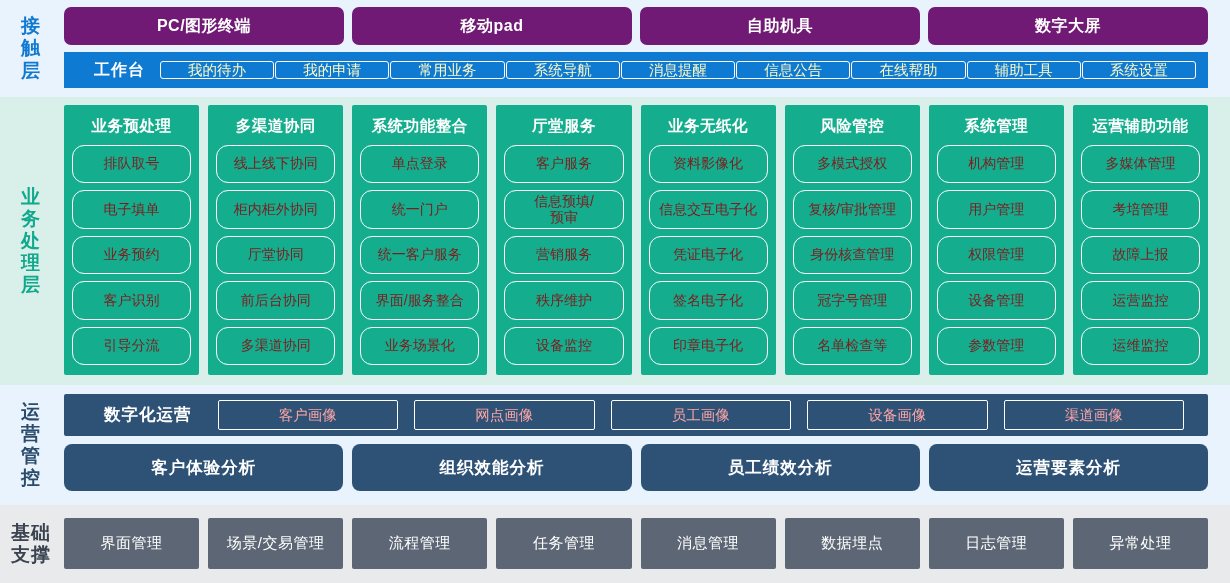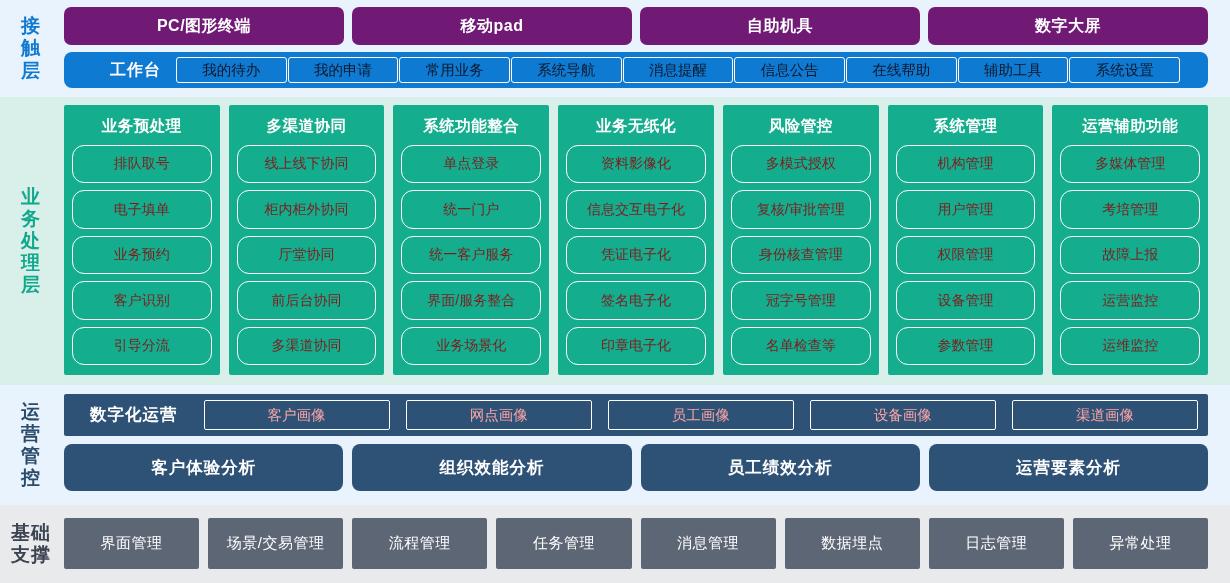--- a/index.html
+++ b/index.html
@@ -32,31 +32,31 @@
   .band-contact .band-label { color: #1179d0; }
   .band-contact .band-body { padding: 7px 22px 7px 2px; gap: 7px; }
   .channel-row { display: flex; gap: 8px; height: 38px; }
   .channel-chip {
     flex: 1 1 0; background: #701a75; color: #ffffff;
     border-radius: 7px;
     display: flex; align-items: center; justify-content: center;
     font-size: 16px; font-weight: bold; letter-spacing: .5px;
   }
   .workbench-bar {
-    background: #0f7ad2; height: 36px; border-radius: 8px;
-    display: flex; align-items: center; padding: 0 28px; gap: 1px;
+    background: #0f7ad2; height: 36px; border-radius: 0;
+    display: flex; align-items: center; padding: 0 12px; gap: 1px;
   }
   .workbench-title {
     color: #ffffff; font-size: 16px; font-weight: bold;
     padding: 0 14px 0 18px; white-space: nowrap; letter-spacing: 1px;
   }
   .wb-item {
-    flex: 1 1 0; height: 26px;
+    flex: 1 1 0; height: 18px;
     border: 1px solid #ffffff; border-radius: 3px;
-    color: #0f172a; font-size: 14.5px;
+    color: #fef9c3; font-size: 14.5px;
     display: flex; align-items: center; justify-content: center;
     white-space: nowrap;
   }
 
   
   .band-business { background: #d9efe9; height: 288px; }
   .band-business .band-label { color: #11a98c; font-size: 19px; }
   .band-business .band-body {
     padding: 8px 22px 10px 2px;
     flex-direction: row; gap: 9px;
@@ -78,21 +78,21 @@
     display: flex; align-items: center; justify-content: center;
     text-align: center; padding: 1px 2px; white-space: pre-line;
   }
 
   
   .band-ops { background: #e8f3fd; height: 120px; }
   .band-ops .band-label { color: #2b4b6b; }
   .band-ops .band-body { padding: 9px 22px 9px 2px; gap: 8px; }
   .portrait-bar {
     background: #2e5176; height: 42px; border-radius: 2px;
-    display: flex; align-items: center; padding: 0 10px; gap: 16px;
+    display: flex; align-items: center; padding: 0 24px; gap: 16px;
   }
   .portrait-title {
     color: #ffffff; font-size: 16.5px; font-weight: bold;
     padding: 0 10px 0 16px; white-space: nowrap; letter-spacing: 1px;
   }
   .portrait-item {
     flex: 1 1 0; height: 30px;
     border: 1px solid #ffffff; border-radius: 2px;
     color: #fca5a5; font-size: 14.5px;
     display: flex; align-items: center; justify-content: center;
@@ -190,20 +190,29 @@
 
       <div class="biz-col">
         <div class="biz-col-title">系统功能整合</div>
         <div class="biz-item">单点登录</div>
         <div class="biz-item">统一门户</div>
         <div class="biz-item">统一客户服务</div>
         <div class="biz-item">界面/服务整合</div>
         <div class="biz-item">业务场景化</div>
       </div>
 
+      <div class="biz-col">
+        <div class="biz-col-title">厅堂服务</div>
+        <div class="biz-item">客户服务</div>
+        <div class="biz-item">信息预填/
+预审</div>
+        <div class="biz-item">营销服务</div>
+        <div class="biz-item">秩序维护</div>
+        <div class="biz-item">设备监控</div>
+      </div>
 
       <div class="biz-col">
         <div class="biz-col-title">业务无纸化</div>
         <div class="biz-item">资料影像化</div>
         <div class="biz-item">信息交互电子化</div>
         <div class="biz-item">凭证电子化</div>
         <div class="biz-item">签名电子化</div>
         <div class="biz-item">印章电子化</div>
       </div>
 

